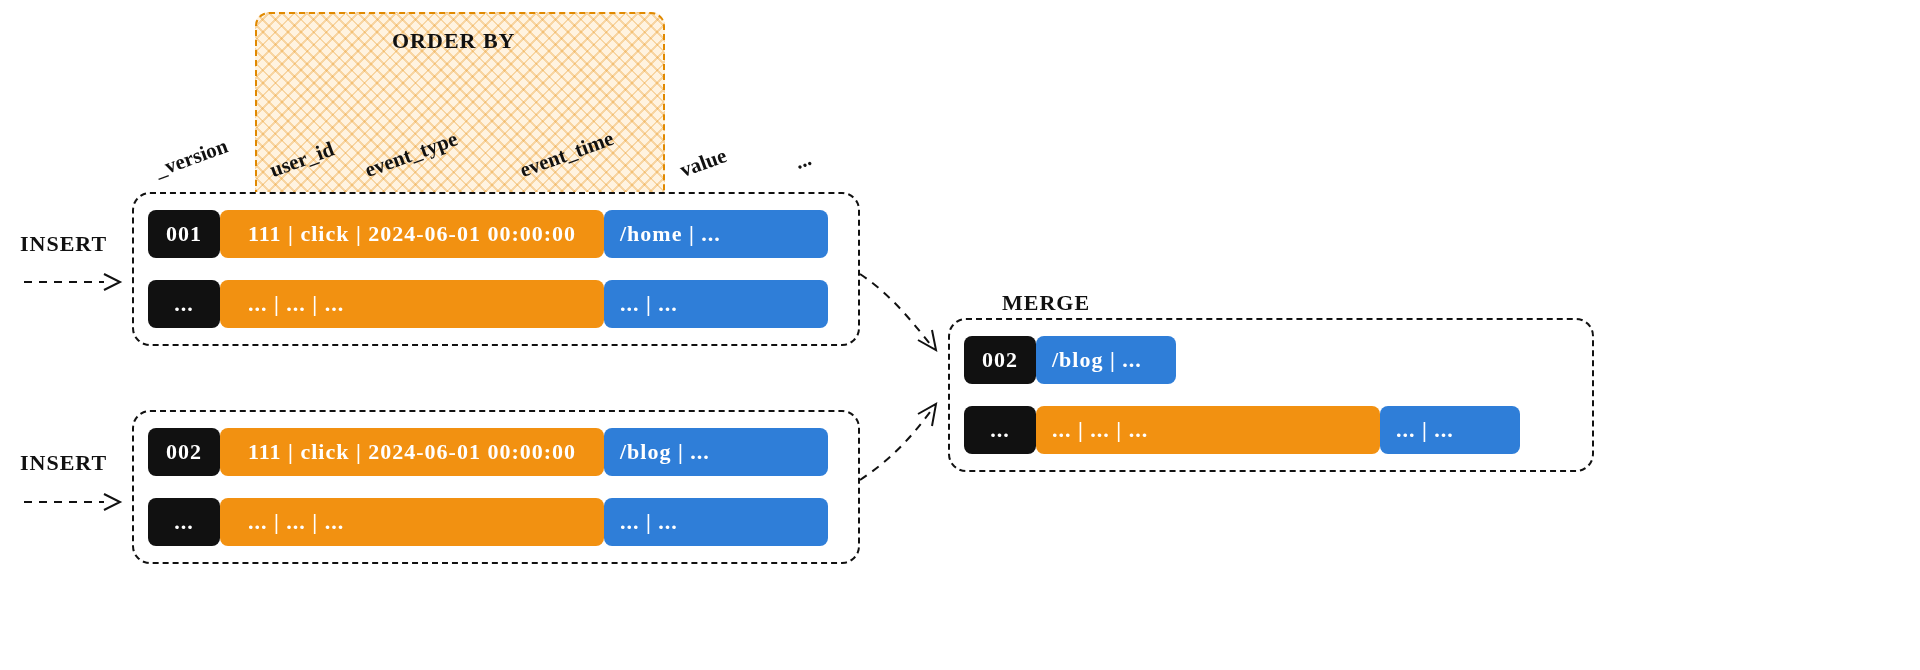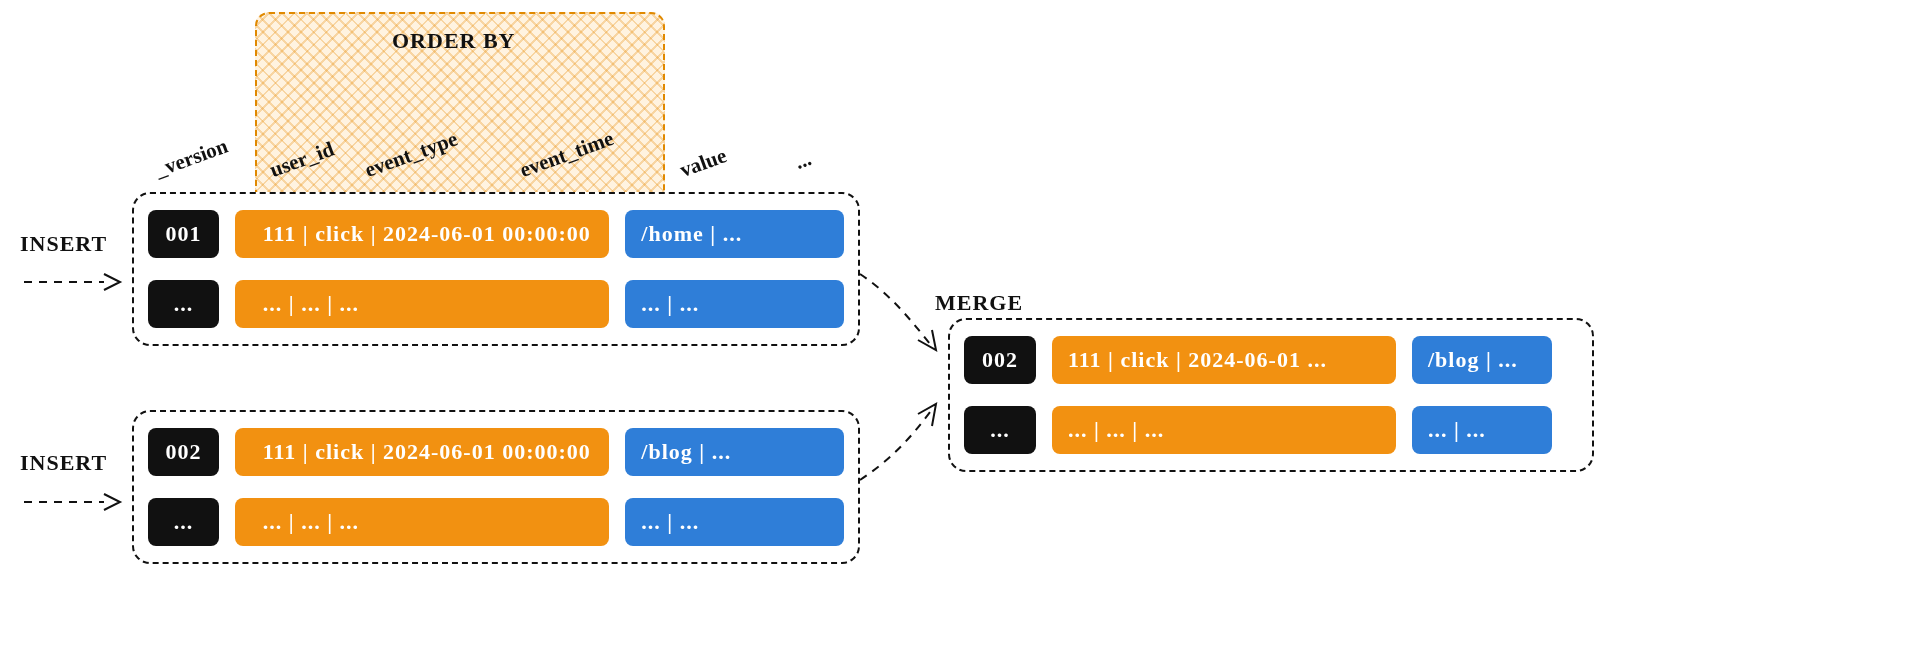--- a/index.html
+++ b/index.html
@@ -52,21 +52,21 @@
   .part {
     position: absolute;
     border: 2px dashed #111;
     border-radius: 18px;
     padding: 12px 14px;
     background: #fff;
   }
 
   .row {
     display: flex;
-    gap: 16px;
+    gap: 0;
     padding: 4px 0;
   }
   .row + .row { margin-top: 14px; }
 
   .pill {
     display: flex;
     align-items: center;
     justify-content: center;
     height: 48px;
     border-radius: 8px;
@@ -145,35 +145,34 @@
       <div class="pill pill-key w-key1">111  |  click  |  2024-06-01 00:00:00</div>
       <div class="pill pill-val w-val1">/blog  |  ...</div>
     </div>
     <div class="row">
       <div class="pill pill-version">...</div>
       <div class="pill pill-key w-key1">...  |  ...     |  ...</div>
       <div class="pill pill-val w-val1">...     |  ...</div>
     </div>
   </div>
 
-  <div class="label" style="left:935px; top:290px;">MERGE</div>
+  <div class="label" style="left:1002px; top:290px;">MERGE</div>
 
   <svg class="arrow" style="left:860px; top:274px; width:90px; height:90px;">
     <path d="M0 0 C30 20 50 45 70 70"></path>
     <path class="head" d="M58 66 L76 76 L72 56"></path>
   </svg>
   <svg class="arrow" style="left:860px; top:404px; width:90px; height:90px;">
     <path d="M0 76 C30 56 50 35 70 8"></path>
     <path class="head" d="M58 10 L76 0 L72 22"></path>
   </svg>
 
   <div class="part" style="left:948px; top:318px; width:646px;">
     <div class="row">
       <div class="pill pill-version">002</div>
-      <div class="pill pill-key w-key2">111  |  click  |  2024-06-01 ...</div>
       <div class="pill pill-val w-val2">/blog  |  ...</div>
     </div>
     <div class="row">
       <div class="pill pill-version">...</div>
       <div class="pill pill-key w-key2">...  |  ...     |  ...</div>
       <div class="pill pill-val w-val2">...     |  ...</div>
     </div>
   </div>
 
 </div>

